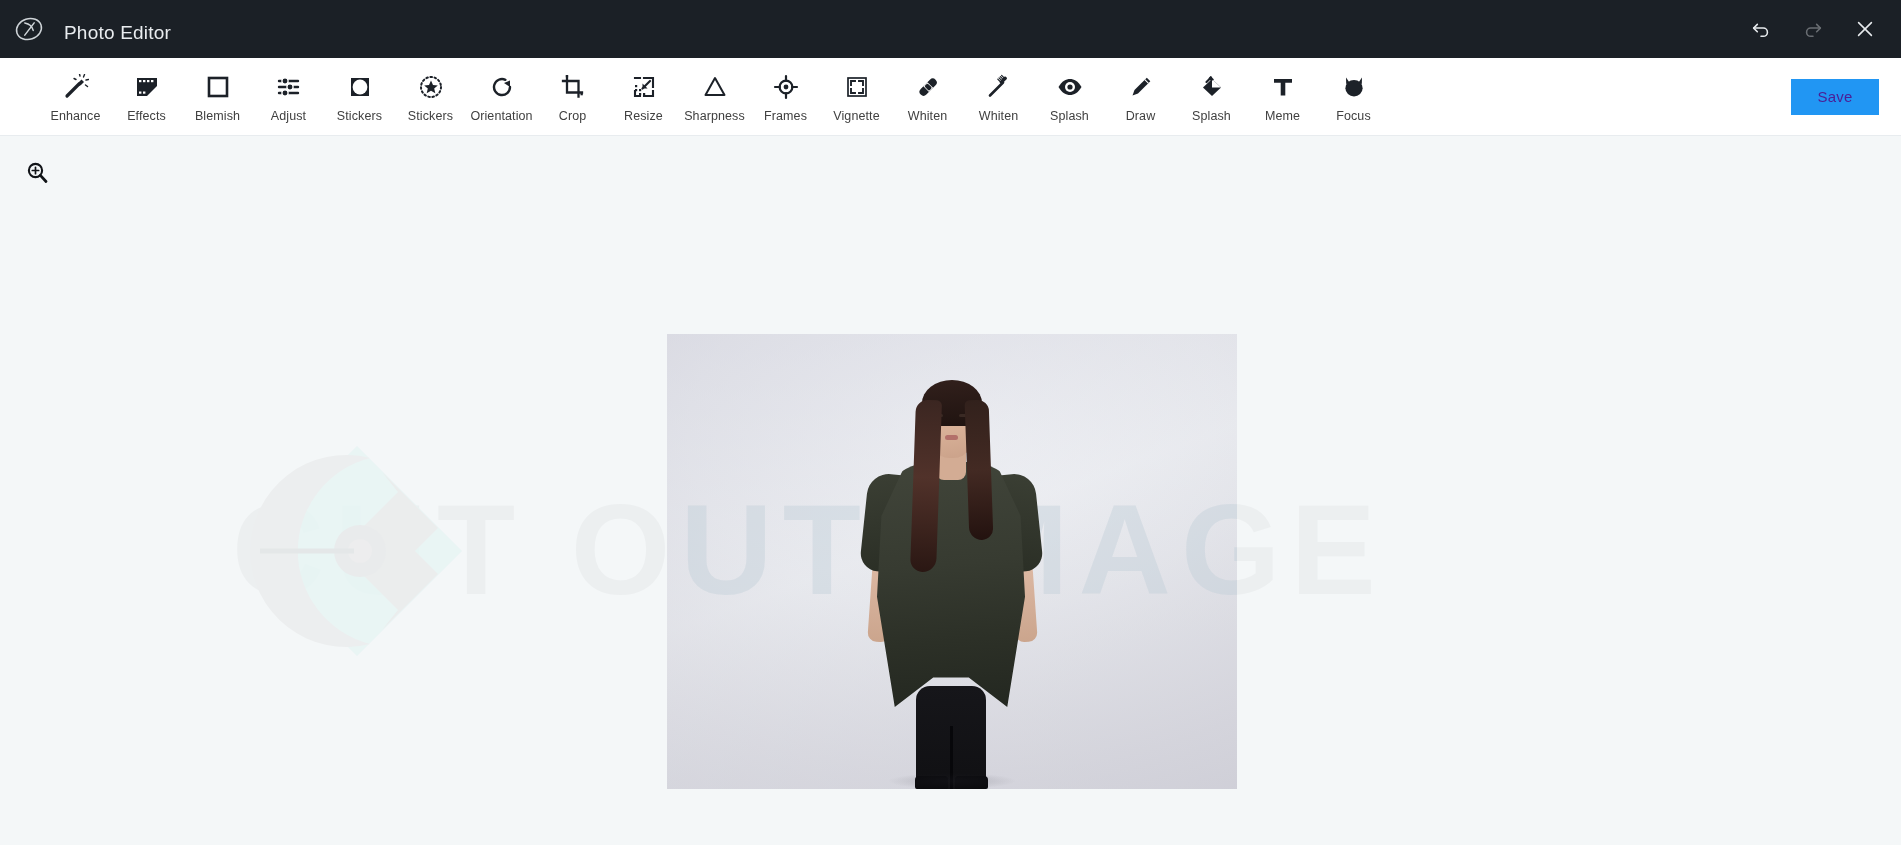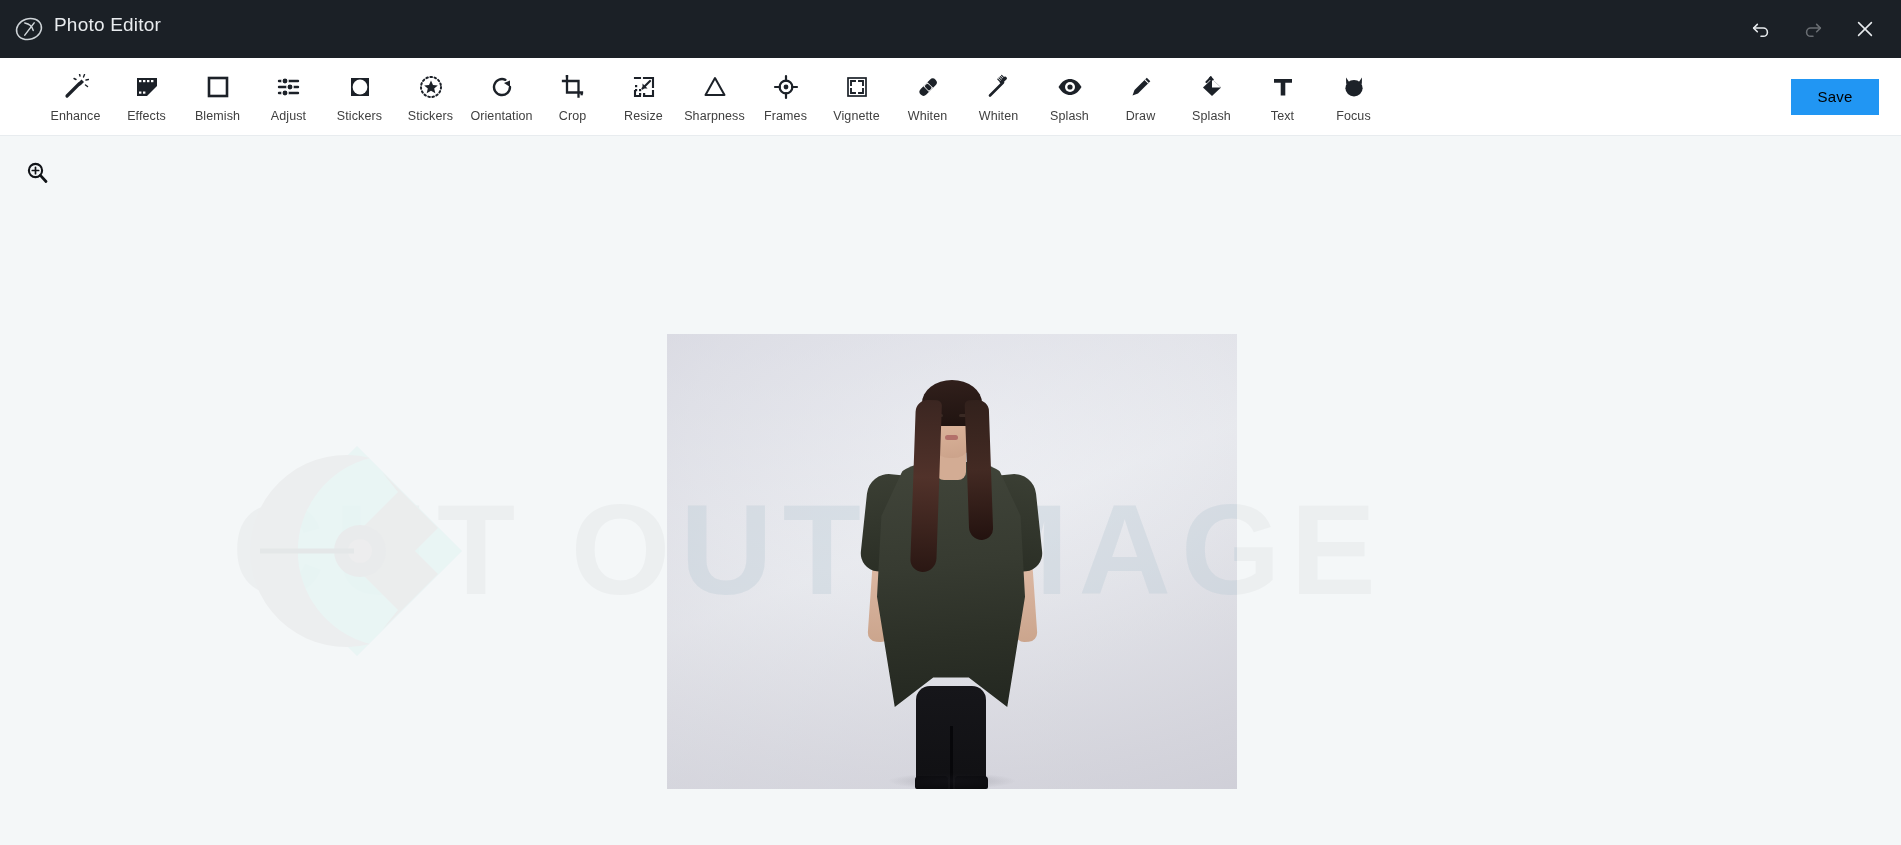--- a/index.html
+++ b/index.html
@@ -27,22 +27,22 @@
     flex: 0 0 58px;
     background: #1b2026;
     display: flex;
     align-items: center;
     padding: 0 18px 0 14px;
     position: relative;
     z-index: 30;
   }
   .brand {
     display: flex;
-    align-items: flex-start;
-    gap: 10px;
+    align-items: flex-end;
+    gap: 20px;
   }
   .cc-logo {
     width: 30px;
     height: 30px;
     display: block;
   }
   .app-title {
     color: #e9ecef;
     font-size: 19px;
     letter-spacing: 0.2px;
@@ -109,21 +109,21 @@
   .tool .glyph svg { display: block; }
   .tool .lbl {
     font-size: 12.5px;
     color: #404040;
     letter-spacing: 0.1px;
     white-space: nowrap;
   }
   .toolbar-spacer { flex: 1 1 auto; }
   .save-btn {
     background: #2196f3;
-    color: #000000;
+    color: #4c1d95;
     border: none;
     font-size: 15px;
     font-family: "Liberation Sans", sans-serif;
     padding: 0 14px;
     height: 36px;
     min-width: 88px;
     cursor: pointer;
     letter-spacing: 0.2px;
   }
 
@@ -579,21 +579,21 @@
         </span>
         <span class="lbl">Splash</span>
       </div>
 
       <div class="tool">
         <span class="glyph">
           <svg width="26" height="26" viewBox="0 0 26 26" fill="none">
             <path d="M4 5 H22 V8.8 H15.3 V21.5 H10.7 V8.8 H4 Z" fill="#1c2128"></path>
           </svg>
         </span>
-        <span class="lbl">Text</span>
+        <span class="lbl">Meme</span>
       </div>
 
       <div class="tool">
         <span class="glyph">
           <svg width="26" height="26" viewBox="0 0 26 26" fill="none">
             <path d="M5 3.5 L8.8 9 L5.2 10 Z" fill="#1c2128"></path>
             <path d="M21 3.5 L17.2 9 L20.8 10 Z" fill="#1c2128"></path>
             <ellipse cx="13" cy="14.2" rx="8.6" ry="8.3" fill="#1c2128"></ellipse>
           </svg>
         </span>

